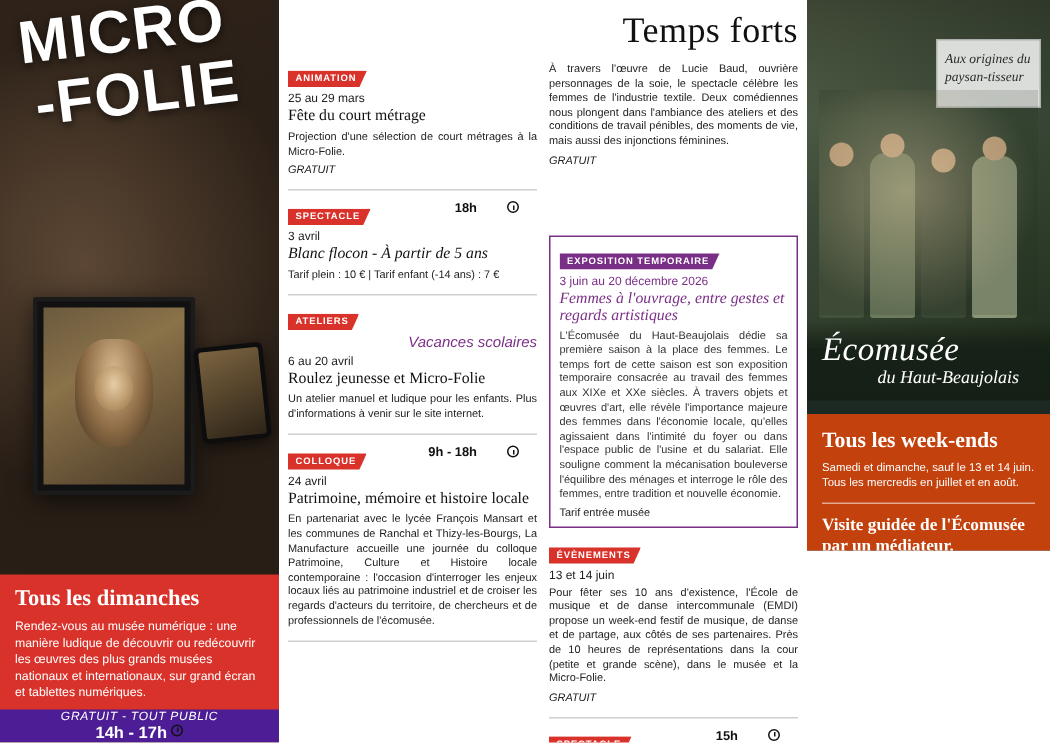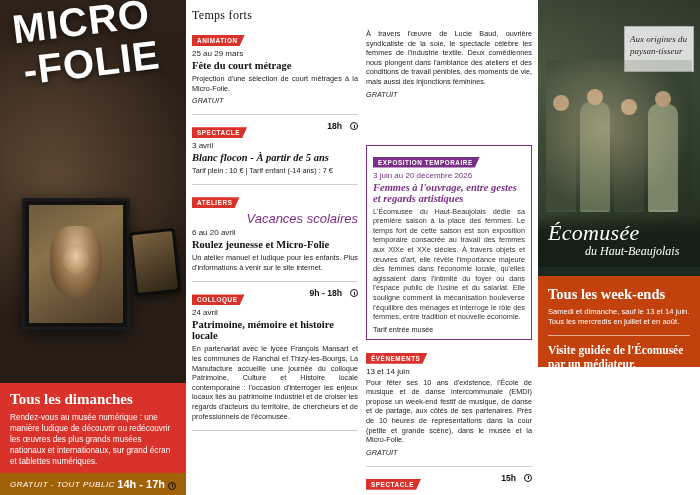--- a/index.html
+++ b/index.html
@@ -62,66 +62,66 @@
     position: absolute; left: 0; bottom: 0; width: 186px; height: 112px;
     background: #d8322a; color: #fff; padding: 8px 10px 6px 10px;
   }
   .left-bottom h3 {
     font-family: "Liberation Serif", serif;
     font-size: 15px; font-weight: 700; margin-bottom: 4px;
   }
   .left-bottom p { font-size: 8.2px; line-height: 11px; }
   .left-foot {
     position: absolute; left: 0; bottom: 0; width: 186px; height: 22px;
-    background: #a16207; color: #fff; display: flex; align-items: center;
-    justify-content: space-between; padding: 0 10px;
+    background: #4c1d95; color: #fff; display: flex; align-items: center;
+    justify-content: space-between; padding: 0 10px; flex-direction: column;
   }
   .left-foot .gr { font-size: 8px; font-style: italic; letter-spacing: .5px; }
-  .left-foot .hr { font-size: 11px; font-weight: 700; display:flex; align-items:flex-end; gap:3px;}
+  .left-foot .hr { font-size: 11px; font-weight: 700; display:flex; align-items:flex-start; gap:3px;}
 
   
   .mid-col {
     width: 352px; height: 495px; background: #fff; position: relative;
     padding: 4px 6px 4px 6px;
   }
   .temps-forts {
-    text-align: left; font-family: "Liberation Serif", serif;
-    font-size: 12px; color: #111; margin: 4px 0 6px 0; letter-spacing: .3px;
+    text-align: right; font-family: "Liberation Serif", serif;
+    font-size: 24px; color: #111; margin: 4px 0 6px 0; letter-spacing: .3px;
   }
   .cols { display: flex; gap: 8px; }
   .col { width: 50%; }
 
   .tag {
     display: inline-block; background: #d8322a; color: #fff;
     font-size: 6.3px; font-weight: 700; letter-spacing: .6px;
     padding: 2px 7px 2px 5px; text-transform: uppercase;
     clip-path: polygon(0 0, 100% 0, calc(100% - 5px) 100%, 0 100%);
     margin-bottom: 3px;
   }
   .tag.purple { background: #7a2f86; }
   .date { font-size: 8px; color: #222; margin-bottom: 2px; }
   .ttl {
     font-family: "Liberation Serif", serif; font-size: 10.5px;
-    font-style: italic; font-weight: 700; color: #111; margin-bottom: 3px;
+    font-style: italic; font-weight: 400; color: #111; margin-bottom: 3px;
   }
   .ttl.up { font-style: normal; }
   .body { font-size: 7.3px; line-height: 9.6px; color: #222; margin-bottom: 3px; text-align: justify; }
   .price { font-size: 7.3px; color: #222; margin-bottom: 0; }
   .gratuit { font-size: 7.3px; font-style: italic; color: #222; }
   .entry { margin-bottom: 9px; position: relative; }
   .hour {
-    position: absolute; right: 0; font-size: 8.6px; font-weight: 700; color: #111;
-    display: flex; align-items: center; gap: 8px;
+    position: absolute; right: 12px; font-size: 8.6px; font-weight: 700; color: #111;
+    display: flex; align-items: center; gap: 20px;
   }
   .clock {
     width: 8px; height: 8px; border: 1.2px solid #111; border-radius: 50%;
     display: inline-block; position: relative;
   }
   .clock::after{content:"";position:absolute;left:3px;top:1.4px;width:1px;height:3px;background:#111;}
-  .vac { color: #7a2f86; font-size: 13px; font-style: italic; text-align: right; margin-bottom: 2px;}
+  .vac { color: #7a2f86; font-size: 10px; font-style: italic; text-align: right; margin-bottom: 2px;}
   .sep { height: 1px; background: #cfcfcf; margin: 6px 0 6px 0; }
 
   .purple-box {
     border: 1.4px solid #7a2f86; padding: 5px 6px; margin-bottom: 7px; margin-top: 46px;
   }
   .purple-box .ttl { color: #7a2f86; }
   .purple-box .date { color: #7a2f86; }
   .purple-box .body { color: #333; }
   .tarif { font-size: 7.3px; color: #222; }
 
@@ -258,21 +258,21 @@
           <div class="body">En partenariat avec le lycée François Mansart et les communes de Ranchal et Thizy-les-Bourgs, La Manufacture accueille une journée du colloque Patrimoine, Culture et Histoire locale contemporaine : l'occasion d'interroger les enjeux locaux liés au patrimoine industriel et de croiser les regards d'acteurs du territoire, de chercheurs et de professionnels de l'écomusée.</div>
         </div>
 
         <div class="sep"></div>
 
       </div>
 
       <div class="col">
 
         <div class="entry">
-          <div class="body">À travers l'œuvre de Lucie Baud, ouvrière syndicaliste de la soie, le spectacle célèbre les femmes de l'industrie textile. Deux comédiennes nous plongent dans l'ambiance des ateliers et des conditions de travail pénibles, des moments de vie, mais aussi des injonctions féminines.</div>
+          <div class="body">À travers l'œuvre de Lucie Baud, ouvrière personnages de la soie, le spectacle célèbre les femmes de l'industrie textile. Deux comédiennes nous plongent dans l'ambiance des ateliers et des conditions de travail pénibles, des moments de vie, mais aussi des injonctions féminines.</div>
           <div class="gratuit">GRATUIT</div>
         </div>
 
         <div class="purple-box">
           <span class="tag purple">EXPOSITION TEMPORAIRE</span>
           <div class="date">3 juin au 20 décembre 2026</div>
           <div class="ttl">Femmes à l'ouvrage, entre gestes et regards artistiques</div>
           <div class="body">L'Écomusée du Haut-Beaujolais dédie sa première saison à la place des femmes. Le temps fort de cette saison est son exposition temporaire consacrée au travail des femmes aux XIXe et XXe siècles. À travers objets et œuvres d'art, elle révèle l'importance majeure des femmes dans l'économie locale, qu'elles agissaient dans l'intimité du foyer ou dans l'espace public de l'usine et du salariat. Elle souligne comment la mécanisation bouleverse l'équilibre des ménages et interroge le rôle des femmes, entre tradition et nouvelle économie.</div>
           <div class="tarif">Tarif entrée musée</div>
         </div>

